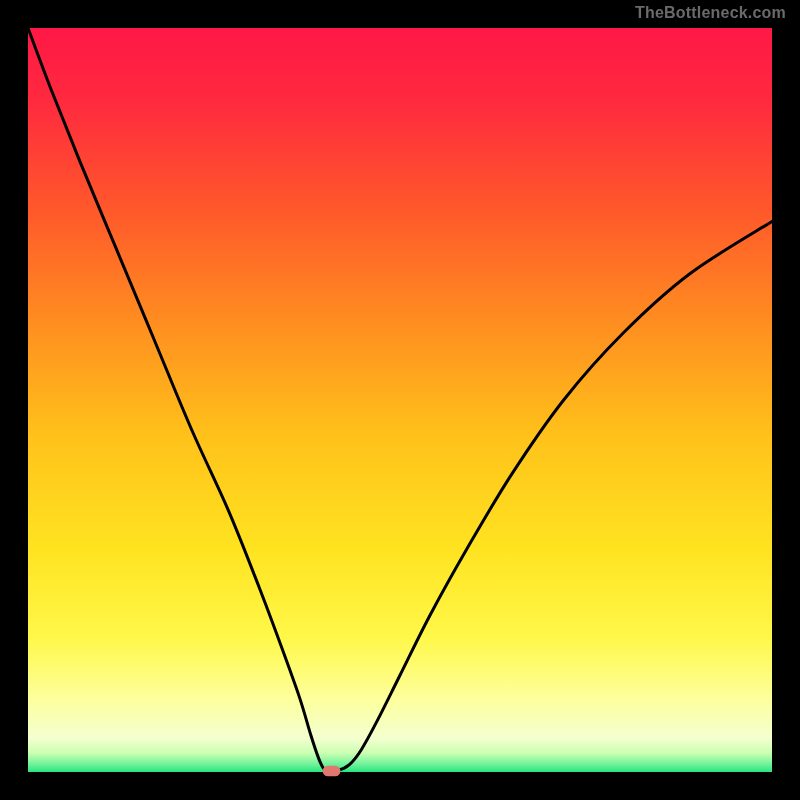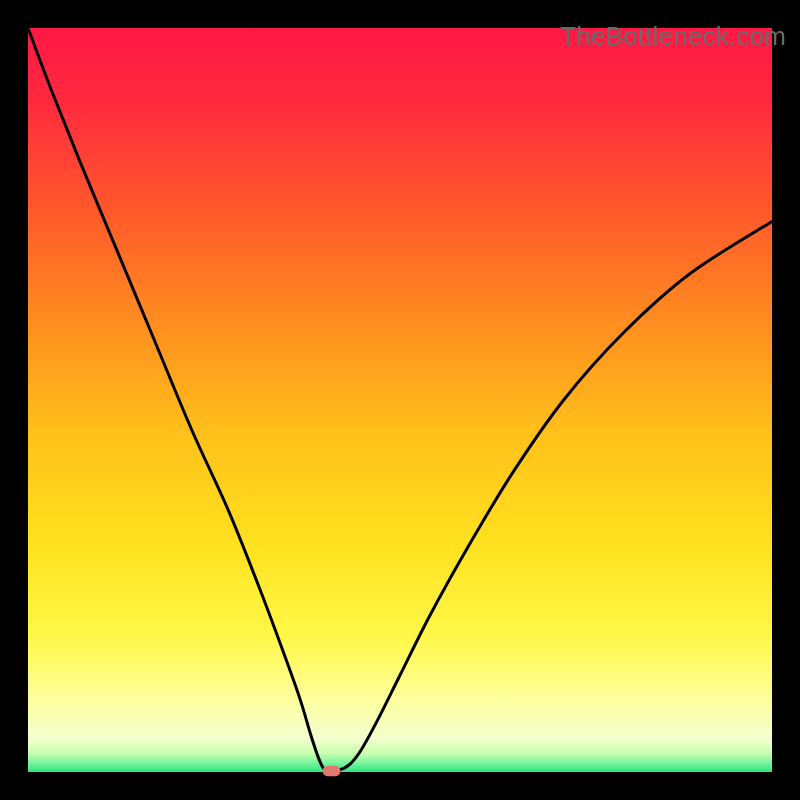--- a/index.html
+++ b/index.html
@@ -11,25 +11,25 @@
     overflow: hidden;
     font-family: Arial, Helvetica, sans-serif;
   }
   .container {
     position: relative;
     width: 800px;
     height: 800px;
   }
   .watermark {
     position: absolute;
-    top: 21px;
+    top: 4px;
     right: 14px;
-    font-size: 26px;
+    font-size: 16px;
     color: #6a6a6a;
-    font-weight: 400;
+    font-weight: 700;
     letter-spacing: 0.2px;
   }
   svg {
     display: block;
   }
 </style>
 </head>
 <body>
 
 <div class="container">

